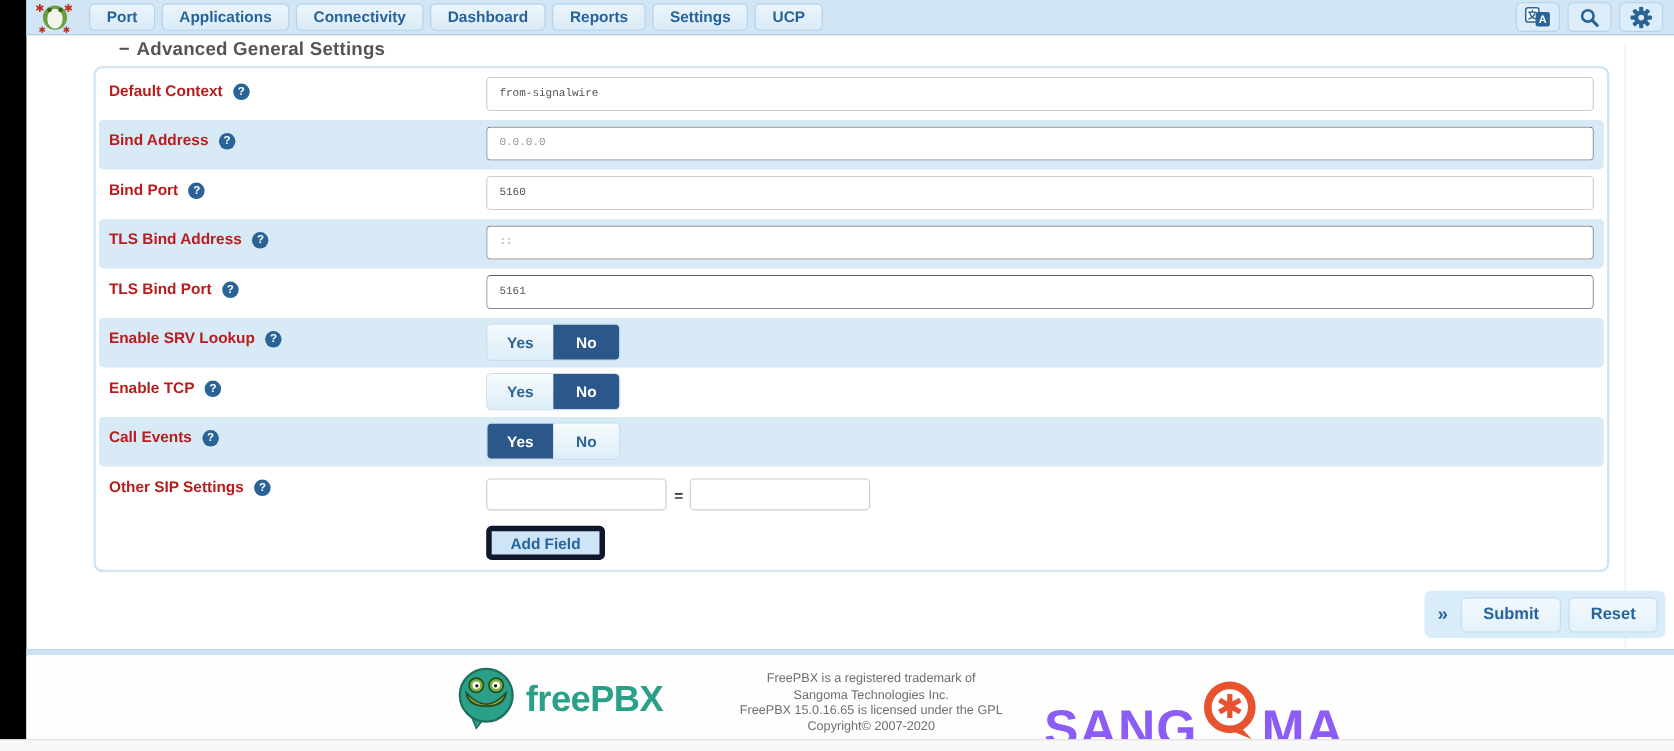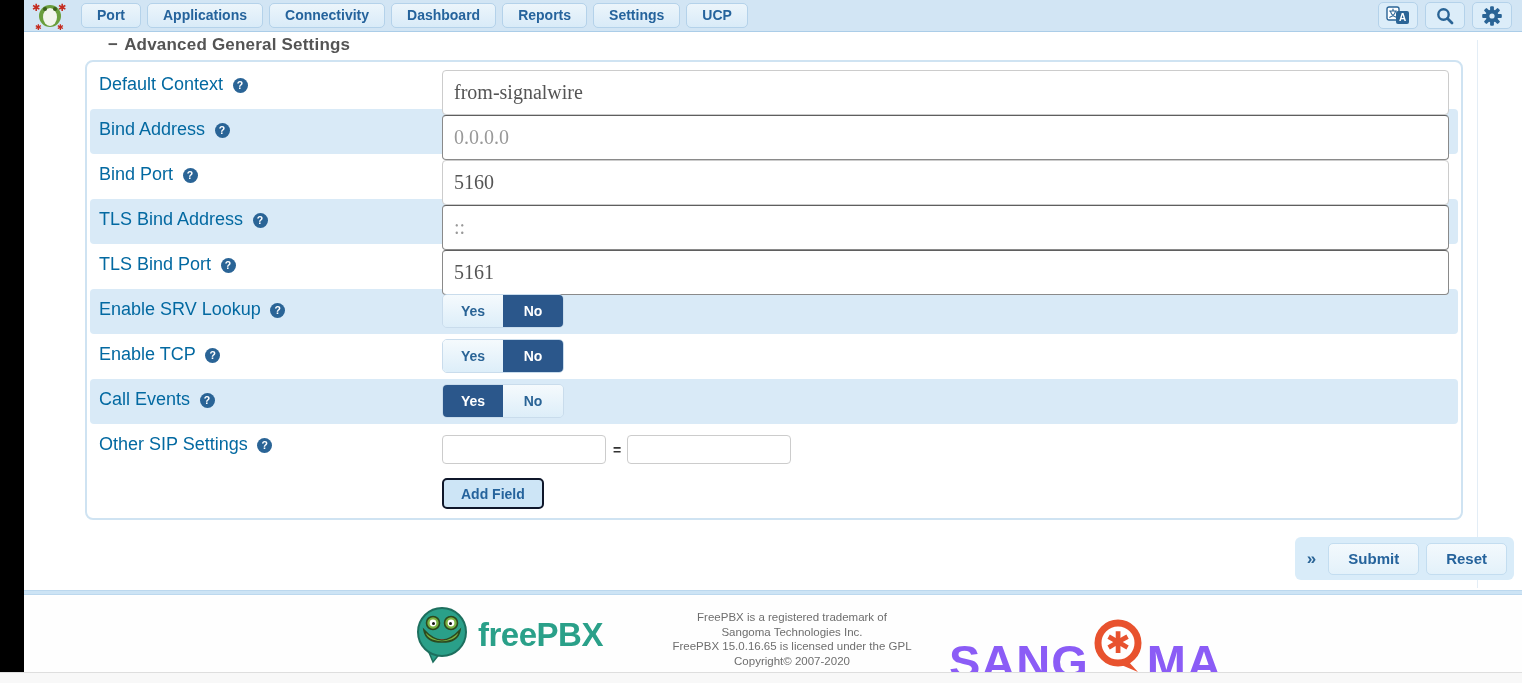--- a/index.html
+++ b/index.html
@@ -40,33 +40,33 @@
 
   
   .panel {
     position:absolute; left:85px; top:60px; width:1378px; height:460px;
     background:#fff; border:2px solid #cfe3f2; border-radius:8px;
     padding:2px 3px;
   }
   .row { display:flex; height:45px; border-radius:4px; }
   .row.stripe { background:#d9eaf7; }
   .row-label { width:352px; padding:10px 0 0 9px; }
-  .lbl { font-size:18px; font-weight:normal; color:#0369a1; }
+  .lbl { font-size:14px; font-weight:bold; color:#b91c1c; }
   .help {
     display:inline-block; width:15px; height:15px; margin-left:5px;
     background:#2a6496; color:#fff; border-radius:50%;
     font-size:10.5px; font-weight:bold; text-align:center; line-height:15px;
     vertical-align:1px; cursor:pointer;
   }
   .row-control { flex:1; }
   .text-input {
-    width:1007px; height:45px; margin-top:6px;
+    width:1007px; height:31px; margin-top:6px;
     border:1px solid #cccccc; border-radius:4px;
-    padding:0 11px; font-size:20px; color:#555;
-    font-family:Liberation Serif, serif; background:#fff;
+    padding:0 11px; font-size:10px; color:#555;
+    font-family:Liberation Mono, monospace; background:#fff;
   }
   .text-input.dark { border-color:#8a8a8a; border-top-color:#5f5f5f; }
   .text-input::placeholder { color:#999; opacity:1; }
 
   .toggle {
     display:inline-flex; margin-top:5px; border-radius:5px; overflow:hidden;
     border:1px solid #c9dcec;
   }
   .t-btn {
     width:60px; height:32px; line-height:32px; text-align:center;
@@ -79,21 +79,21 @@
   .sip-input {
     width:164px; height:29px; margin-top:6px;
     border:1px solid #cccccc; border-radius:4px; padding:0 8px;
     font-size:13px; color:#555; background:#fff;
   }
   .equals { margin:6px 6px 0 7px; font-size:14px; color:#333; font-weight:bold; }
 
   .addfield-row { height:51px; }
   .add-field-btn {
     margin-top:9px; height:31px; padding:0 17px;
-    background:#cde5f6; border:2px solid #0f172a; border-radius:5px;
+    background:#cde5f6; border:5px solid #0f172a; border-radius:5px;
     color:#25639c; font-size:14px; font-weight:bold; cursor:pointer;
   }
 
   
   .submit-bar {
     position:absolute; right:8px; top:537px; height:43px;
     background:#d9ecf9; border-radius:6px;
     display:flex; align-items:center; padding:0 7px; gap:7px;
   }
   .chevron { color:#2a6496; font-size:17px; font-weight:bold; padding:0 5px; cursor:pointer; }

